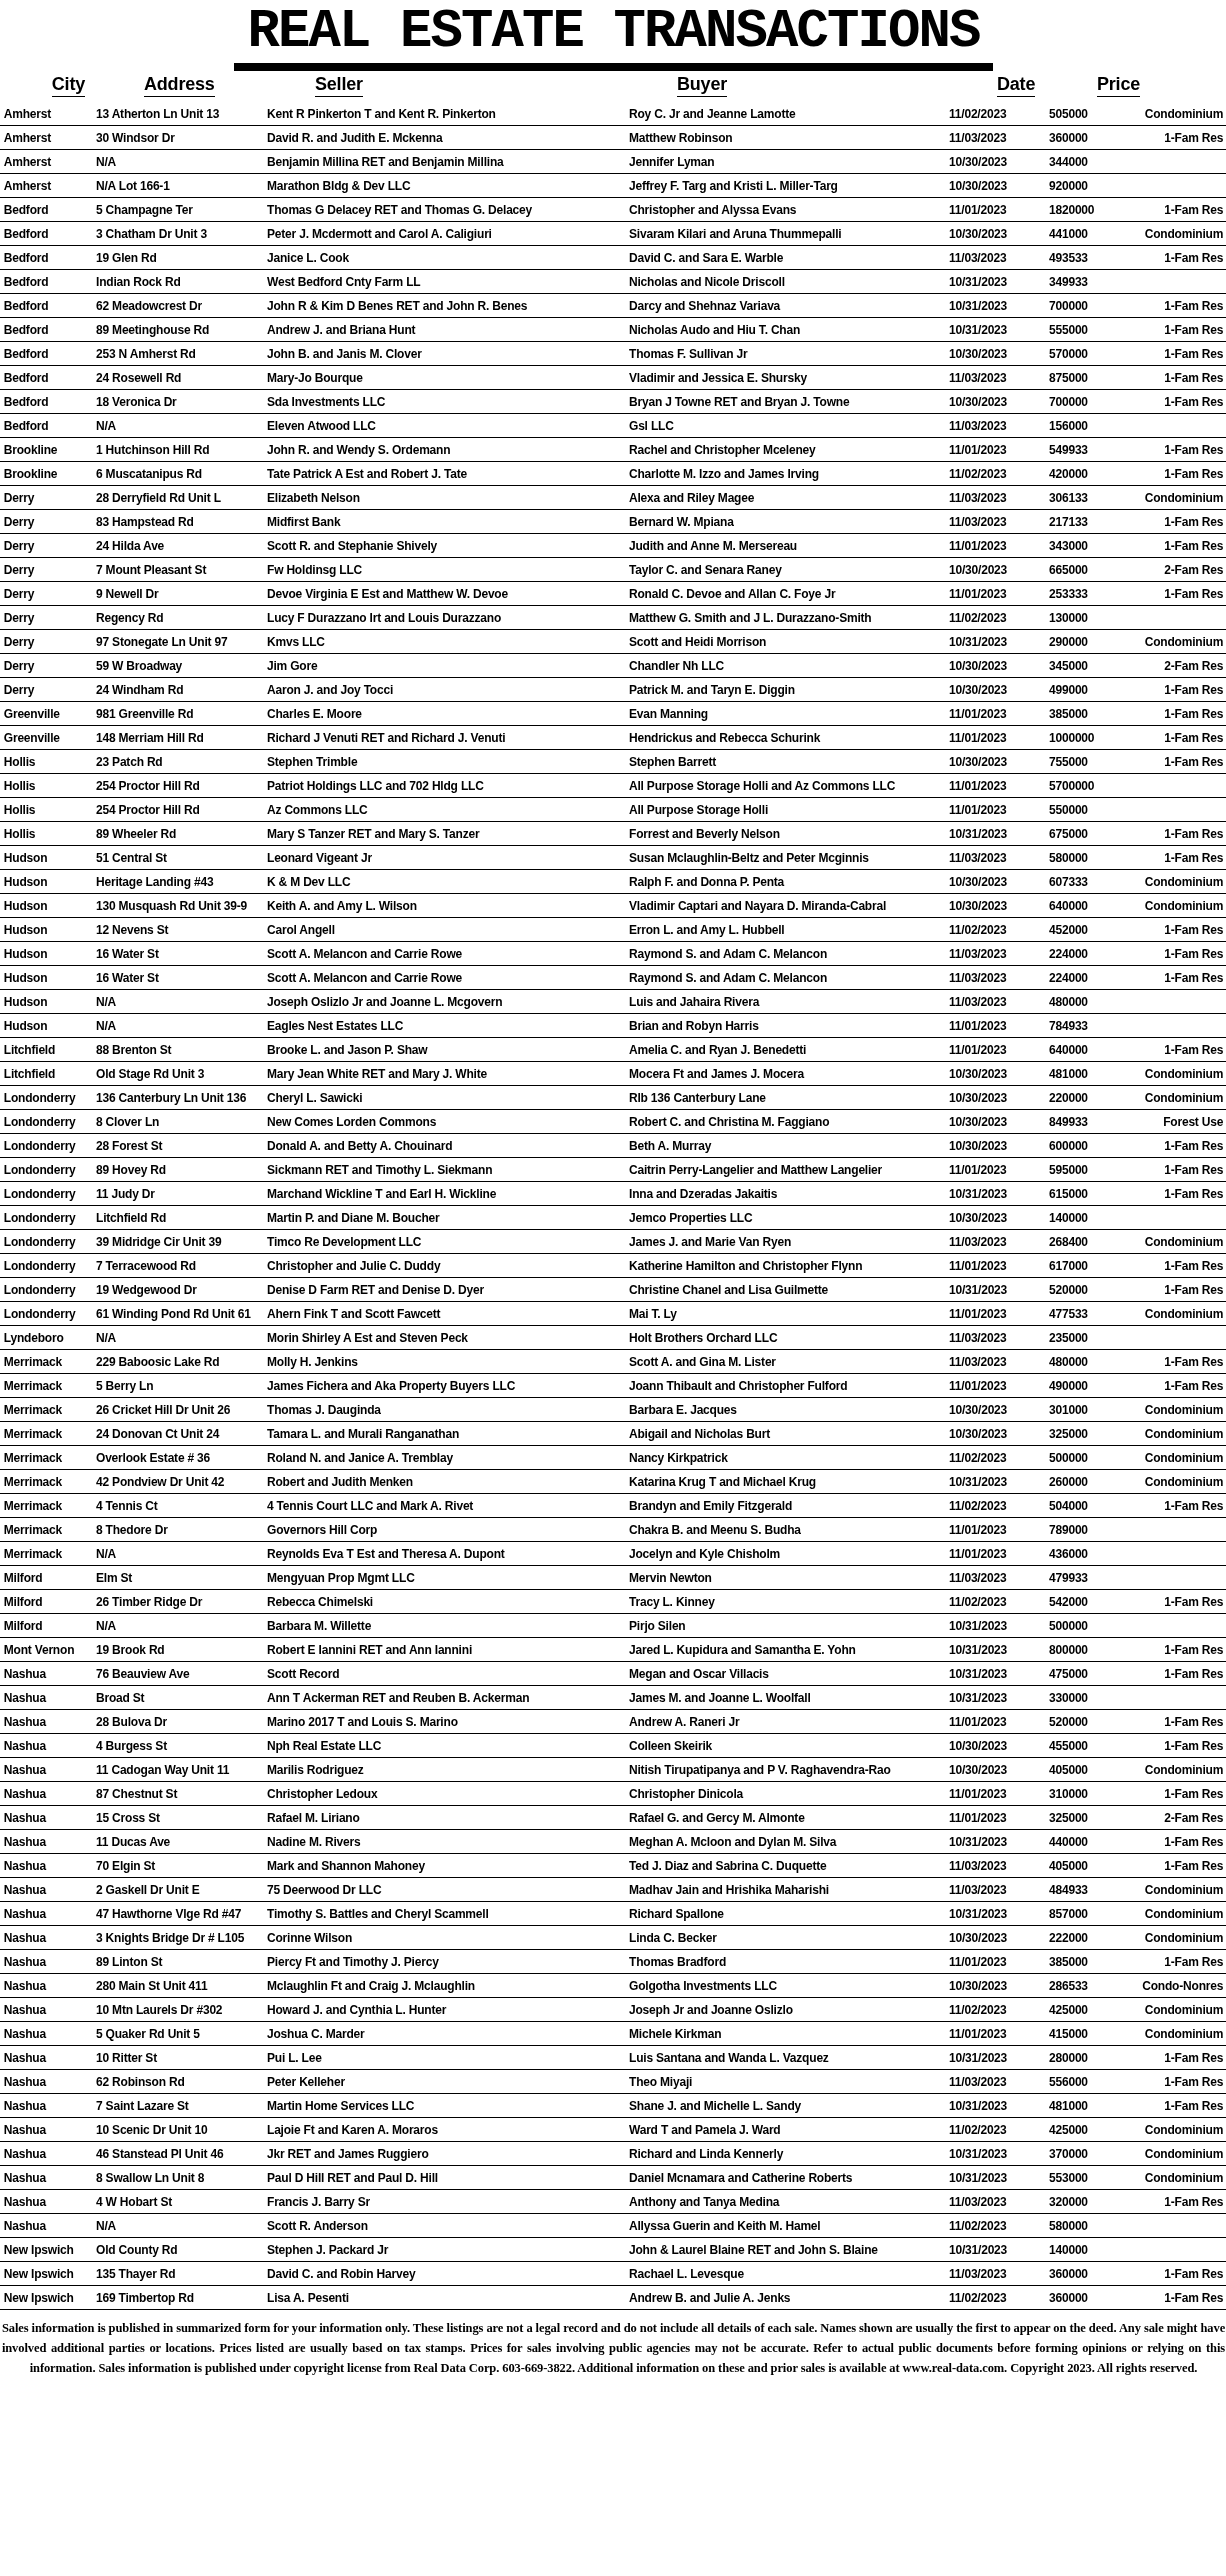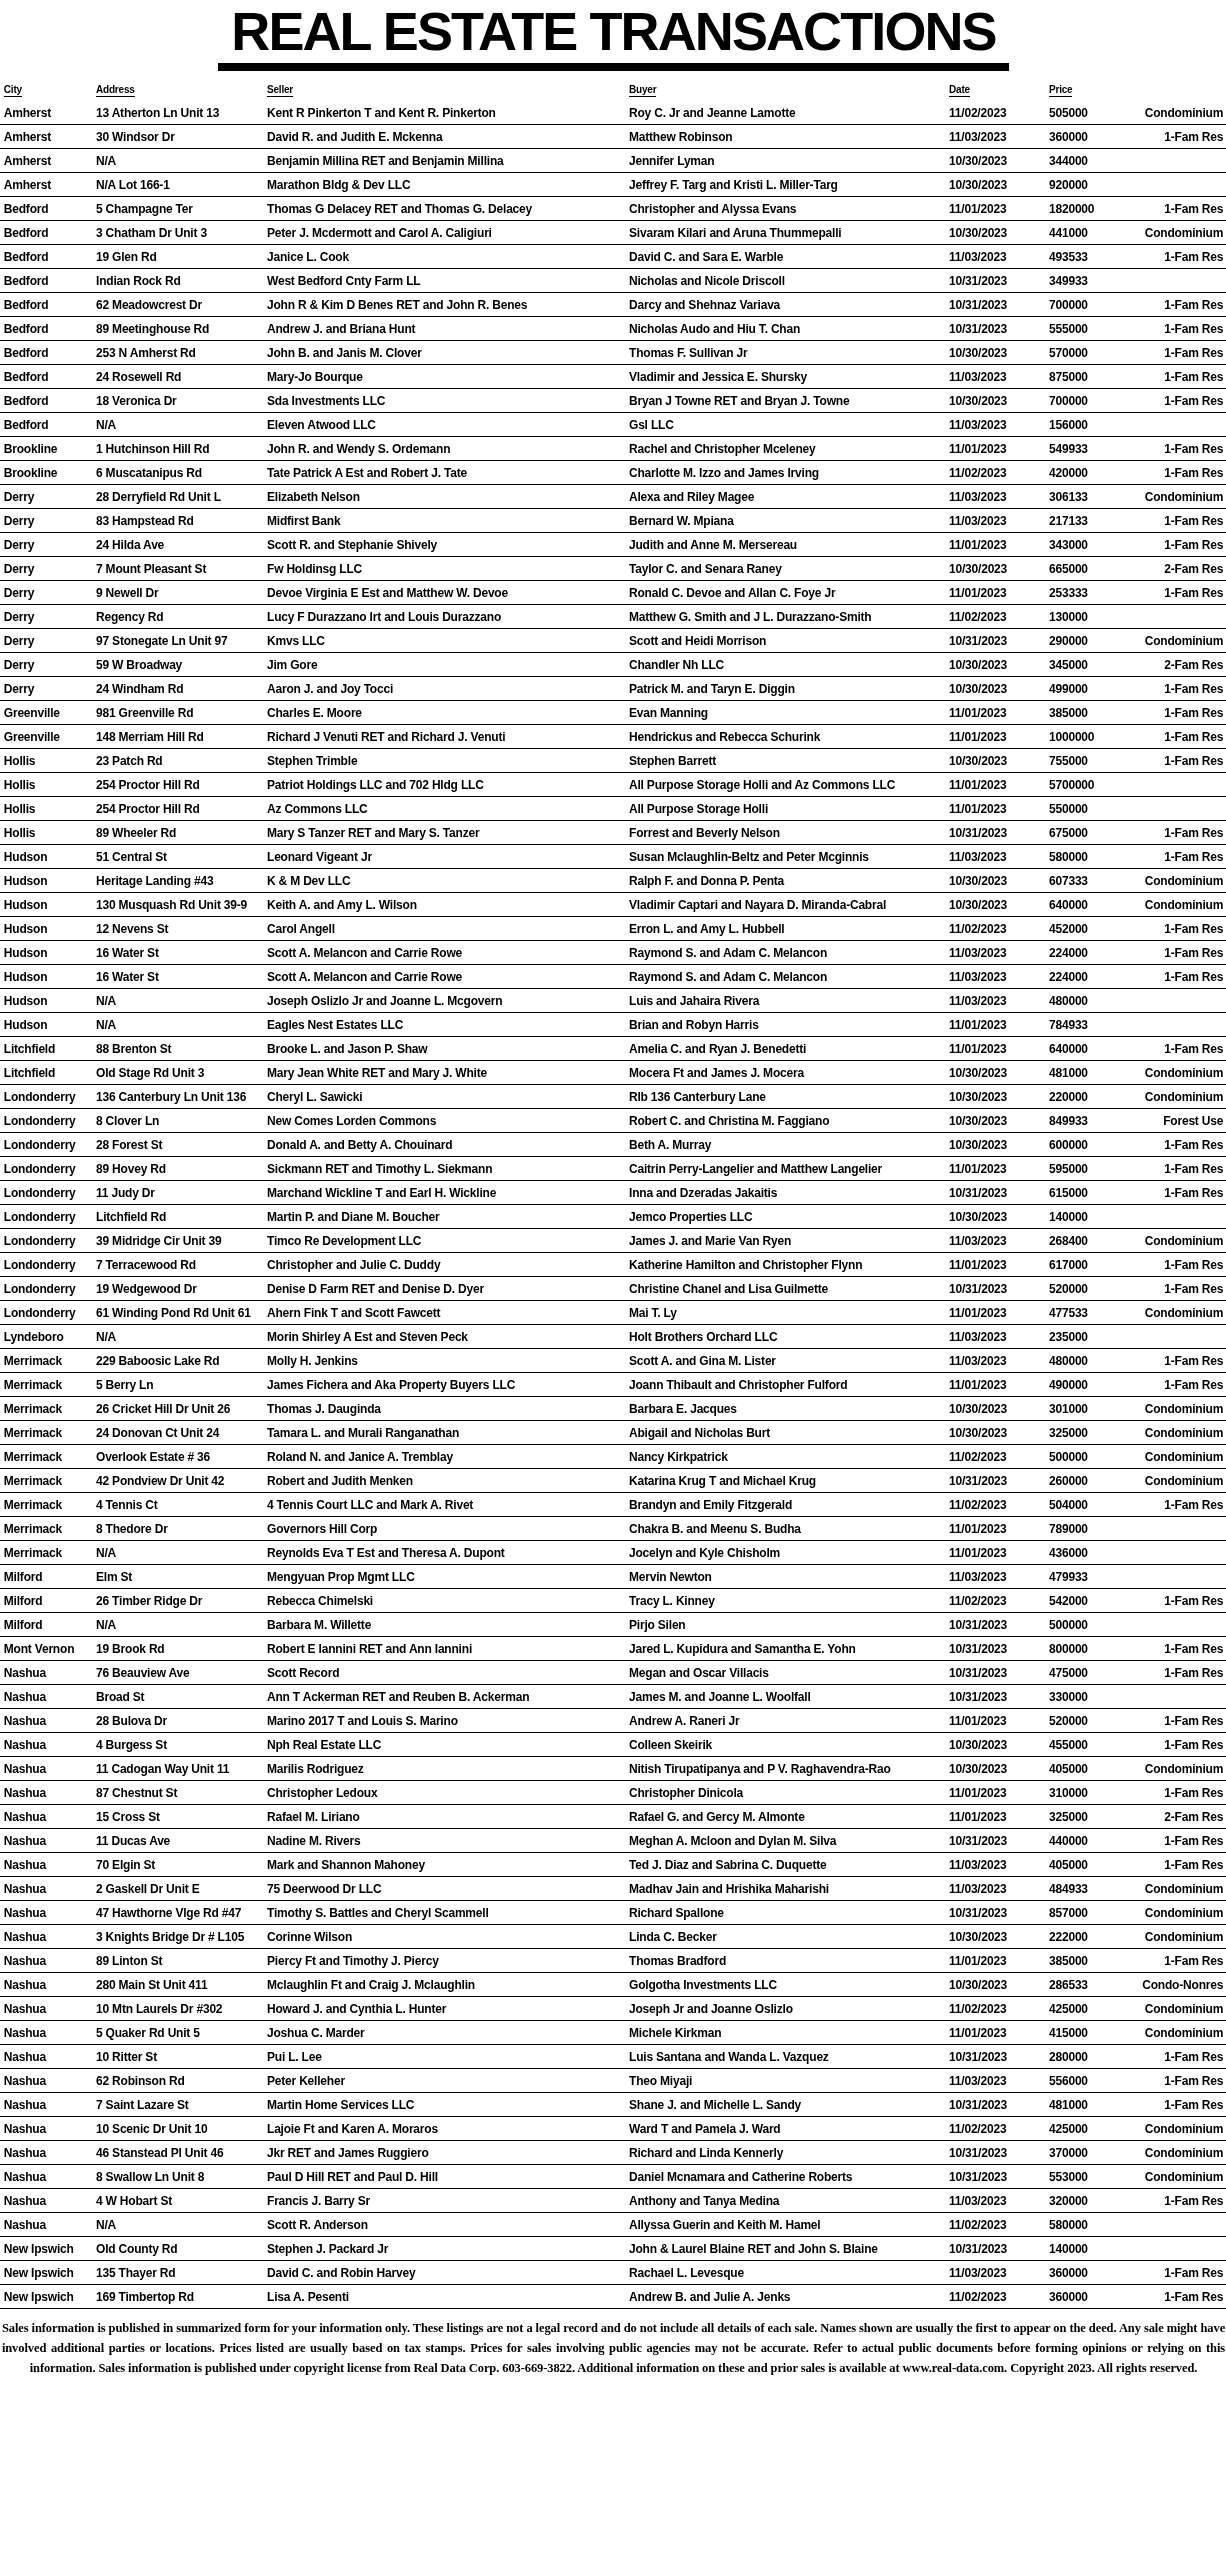--- a/index.html
+++ b/index.html
@@ -4,21 +4,21 @@
 <style>
   html, body { margin: 0; padding: 0; }
   body {
     width: 1227px; height: 2576px; overflow: hidden;
     background: #ffffff; color: #000000;
     font-family: "Liberation Sans", sans-serif;
   }
   .title-band { text-align: center; padding-top: 1.9px; }
   .title {
     display: inline-block;
-    font-family: Liberation Sans, sans-serif;
+    font-family: Liberation Mono, monospace;
     font-weight: bold;
     font-size: 54px; line-height: 1.02;
     letter-spacing: -1.9px;
     border-bottom: 8.6px solid #000;
     padding: 0 13.4px 3.8px 13.4px;
     margin: 1.9px 0 0 0;
   }
   table.tx {
     width: 1227px; border-collapse: collapse; table-layout: fixed;
     margin-top: 3.8px;
@@ -28,21 +28,22 @@
     letter-spacing: -0.2px;
     white-space: nowrap; overflow: visible;
     text-align: left; vertical-align: bottom;
     padding: 0 0 3.8px 0;
   }
   table.tx thead tr { height: 26px; }
   table.tx thead th span {
     display: inline-block;
     border-bottom: 1.9px solid #000;
     padding-bottom: 1px;
-    font-size: 10px;
+    font-size: 18px;
+    margin-left: 48px;
   }
   table.tx tbody tr.data-row {
     height: 24px;
     border-bottom: 1.4px solid #000;
   }
   .c-city, .h-city { padding-left: 3.8px !important; }
   .c-type, .h-type { text-align: right !important; padding-right: 3.8px !important; }
   .footer {
     margin-top: 8.6px;
     padding: 0 1.9px;

